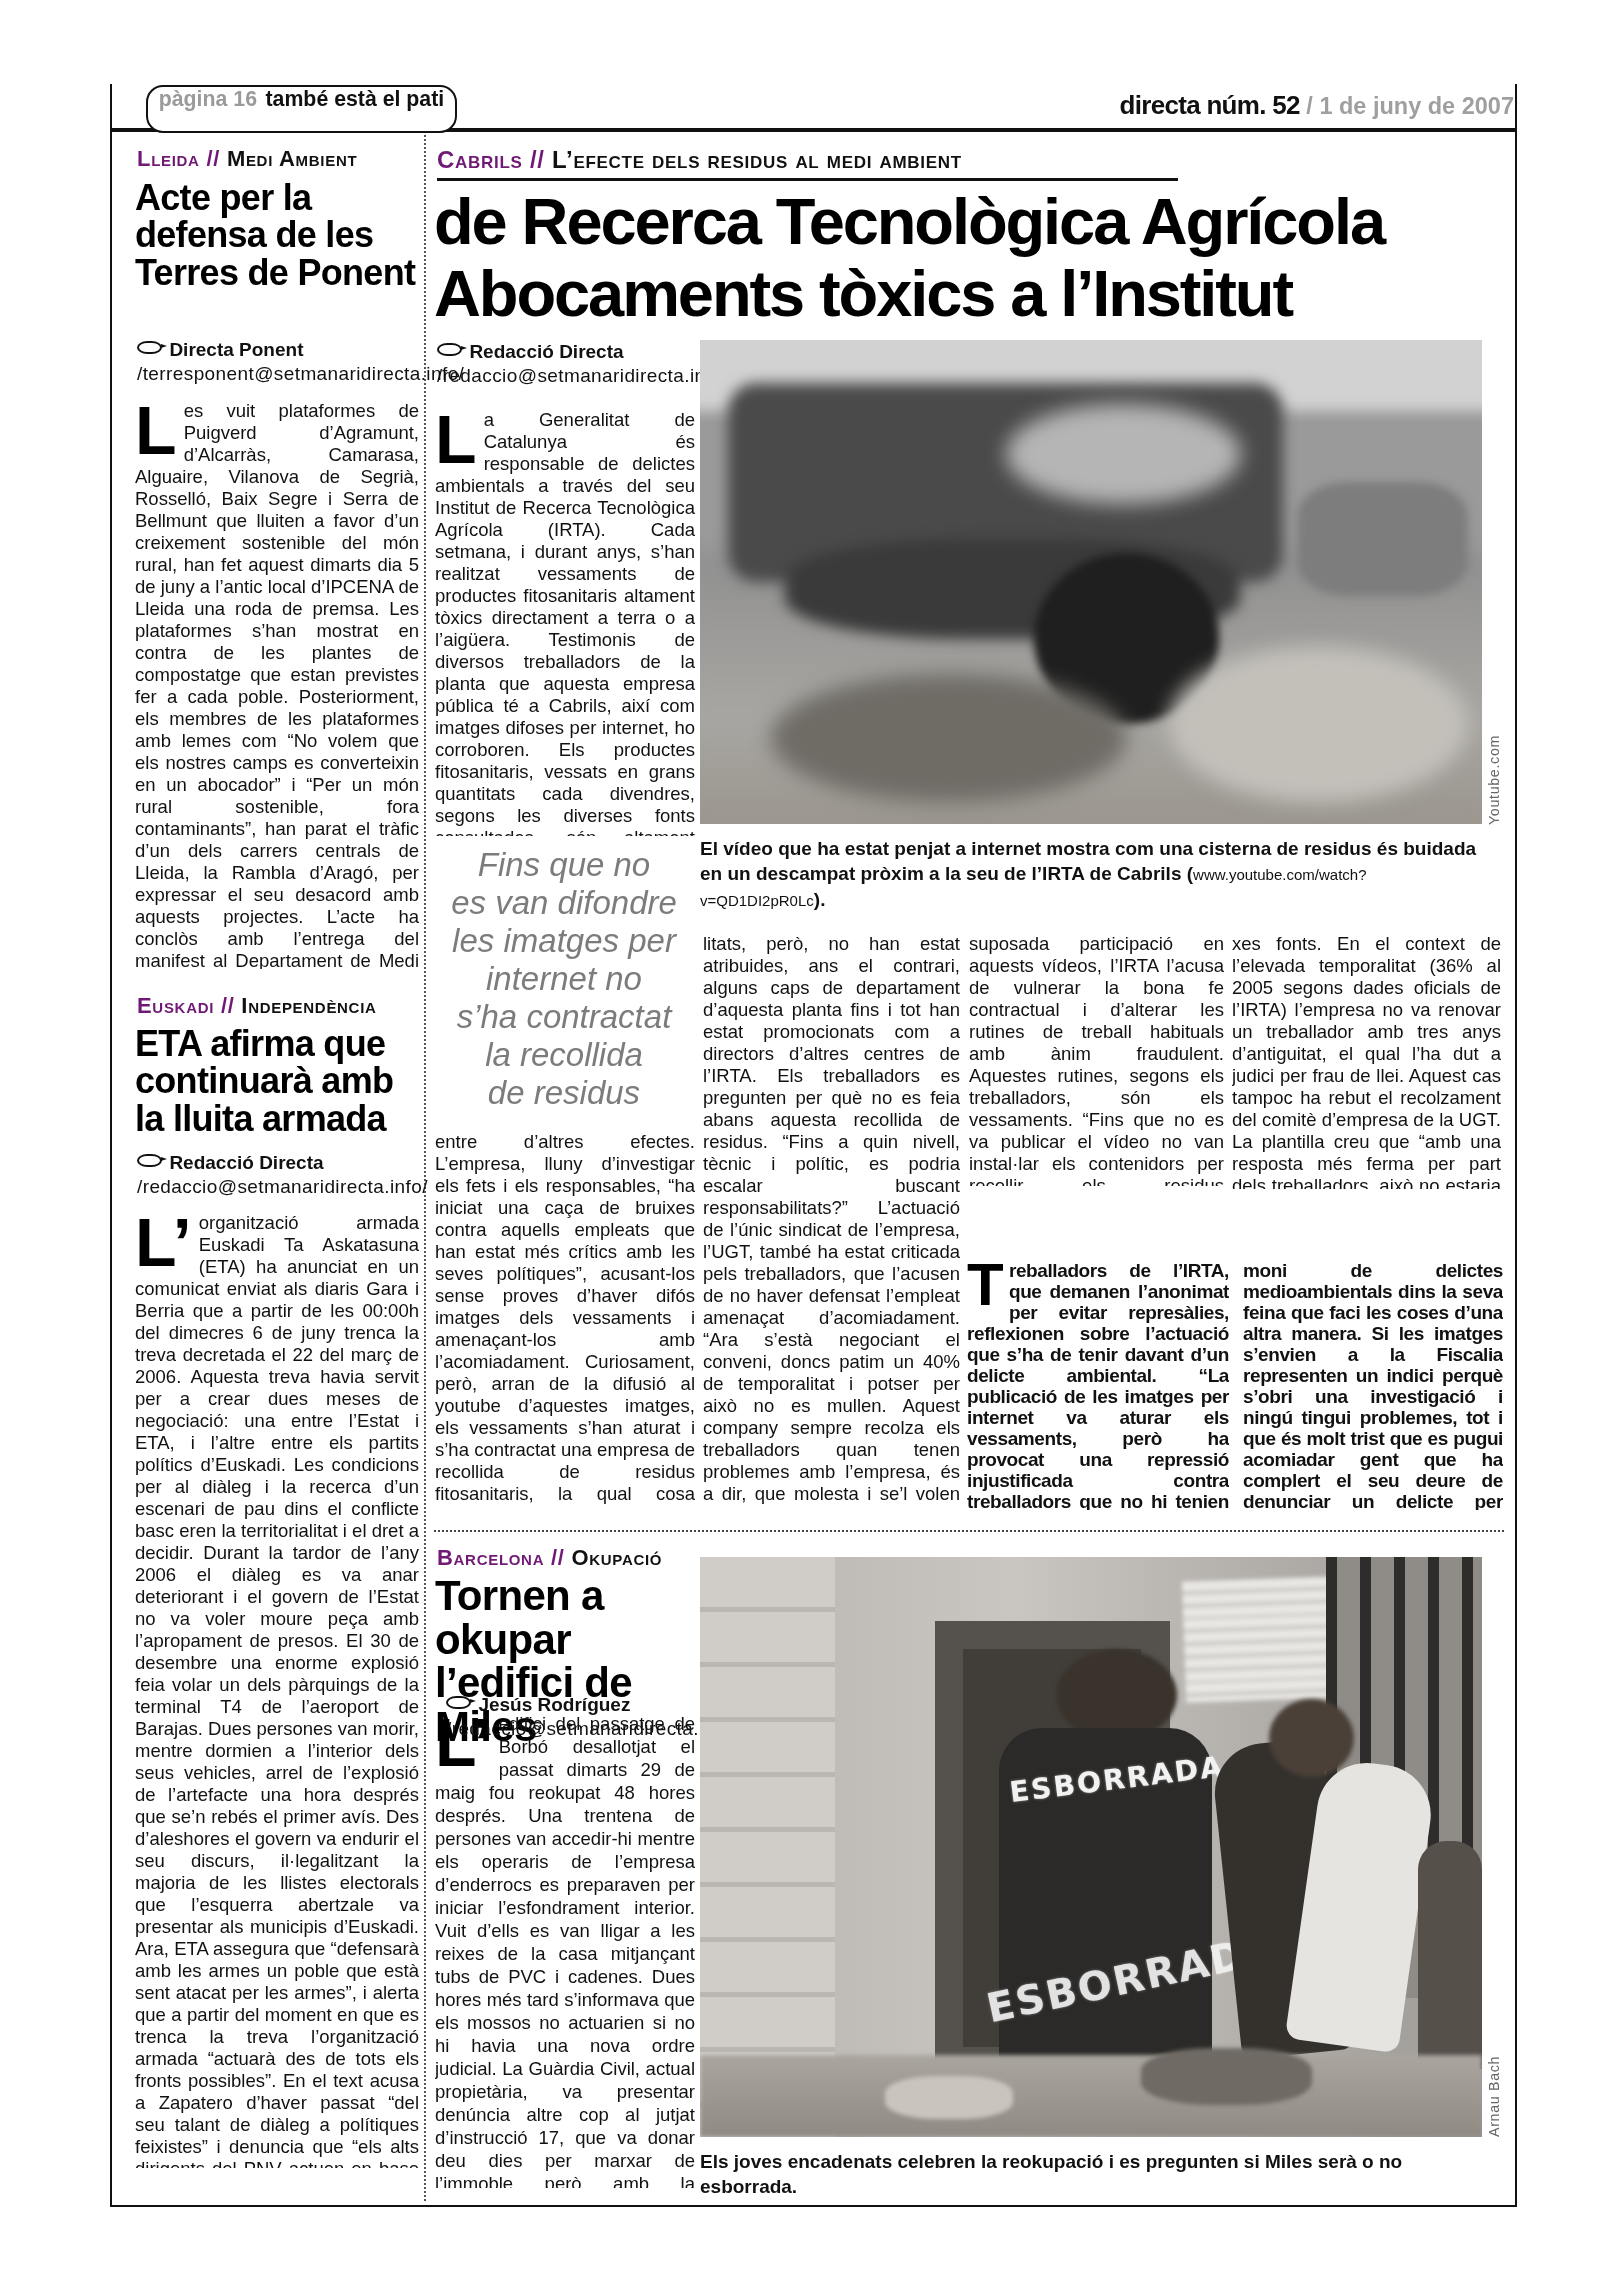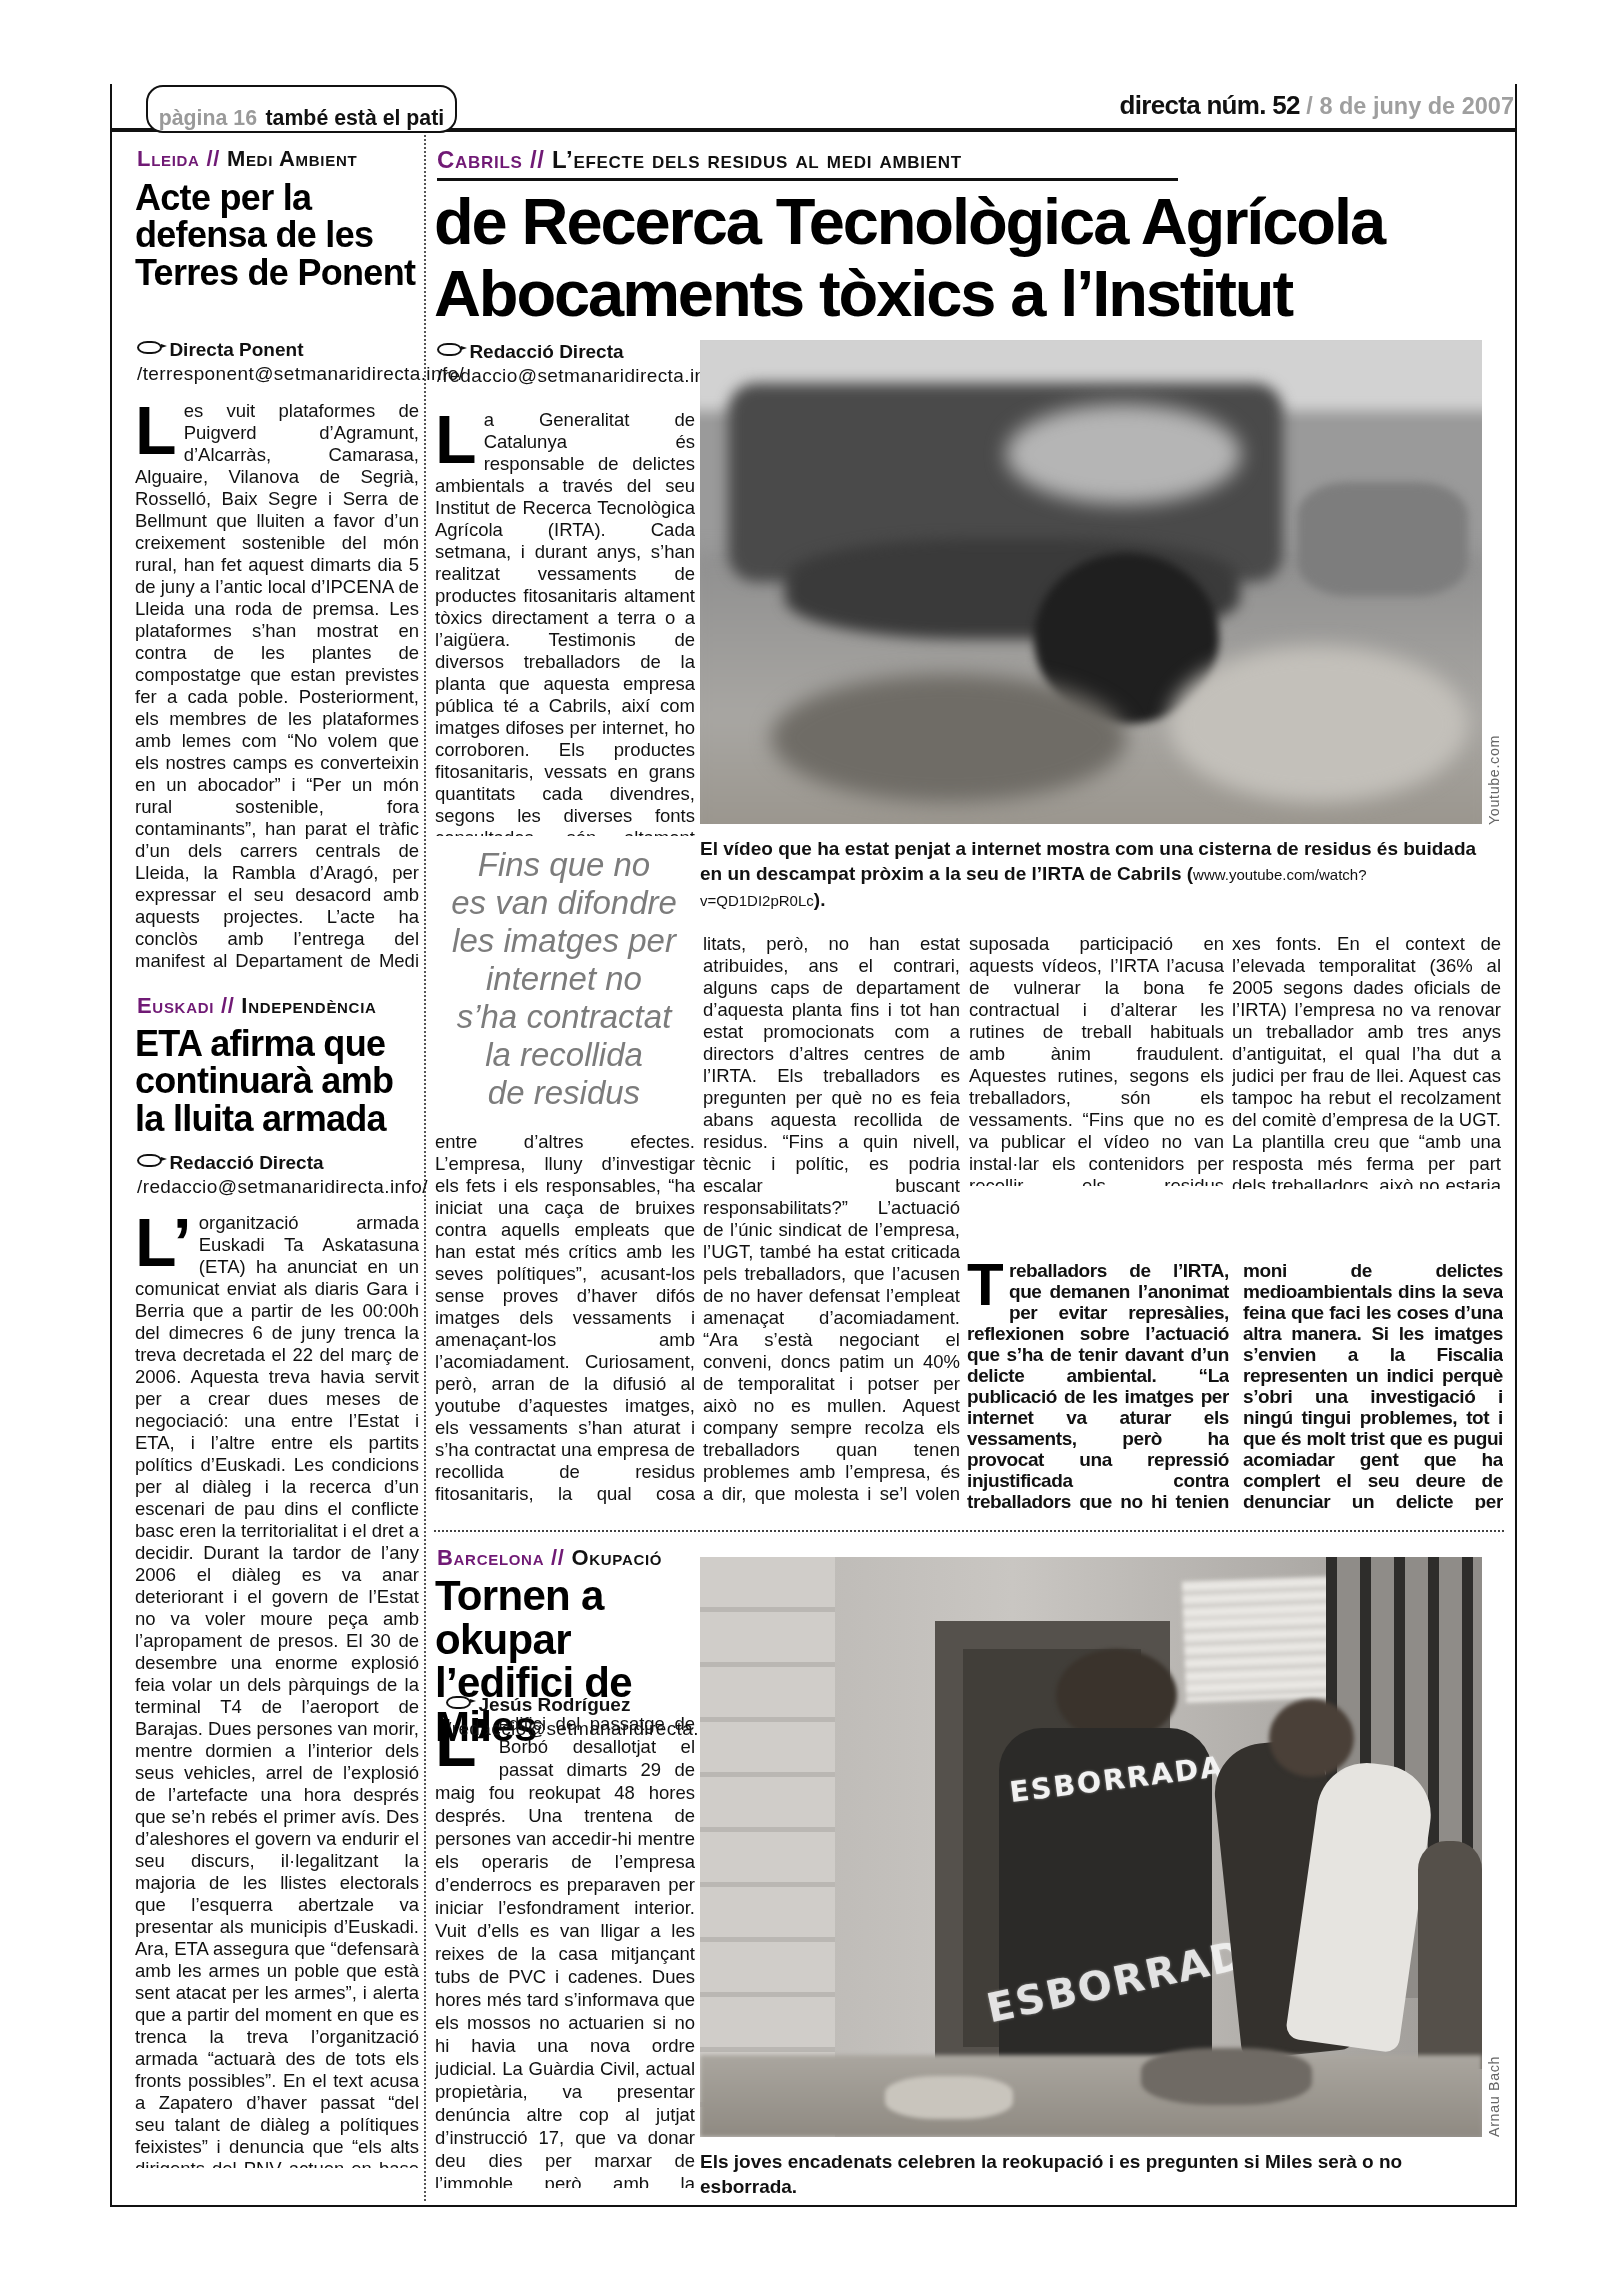--- a/index.html
+++ b/index.html
@@ -8,21 +8,21 @@
   .abs{position:absolute;}
 
   
   .rule-h{background:#111;}
   .rule-v{background:#111;}
   .dotted-v{border-left:2.1px dotted #555;}
   .dotted-h{border-top:2.8px dotted #444;}
 
   
   .tab{left:146px;top:85px;width:307px;height:44px;border:2.1px solid #111;border-radius:17px;
-       background:#fff;display:flex;align-items:flex-end;justify-content:center;gap:8.5px;
+       background:#fff;display:flex;align-items:flex-start;justify-content:center;gap:8.5px;
        font-weight:bold;font-size:21.3px;z-index:5;}
   .tab .pg{color:#9a9a9a;}
   .masthead{right:109px;top:90px;font-size:26px;font-weight:bold;text-align:right;}
   .masthead .mh{color:#111;font-weight:800;letter-spacing:-0.7px;}
   .masthead .sep,.masthead .dt{color:#9f9f9f;font-size:23.5px;}
 
   
   .kicker{font-size:22px;font-weight:bold;font-variant:small-caps;letter-spacing:0.7px;white-space:nowrap;}
   .kicker .loc,.kicker .sl{color:#701a75;}
   .kicker .top{color:#111;}
@@ -75,21 +75,21 @@
   <div class="abs rule-v" style="left:1515px;top:84px;width:2.1px;height:2123px;"></div>
   <div class="abs rule-h" style="left:110px;top:128px;width:1407px;height:3.6px;"></div>
   <div class="abs rule-h" style="left:110px;top:2205px;width:1407px;height:2.1px;"></div>
   <div class="abs dotted-v" style="left:424px;top:135px;height:2066px;"></div>
 
   <div class="abs tab">
     <span class="pg">pàgina 16</span>
     <span>també està el pati</span>
   </div>
   <div class="abs masthead">
-    <span class="mh">directa núm. 52</span><span class="sep"> / </span><span class="dt">8 de juny de 2007</span>
+    <span class="mh">directa núm. 52</span><span class="sep"> / </span><span class="dt">1 de juny de 2007</span>
   </div>
 
   <div class="abs kicker" style="left:137px;top:146px;">
     <span class="loc">Lleida</span>
     <span class="sl">//</span>
     <span class="top">Medi Ambient</span>
   </div>
   <div class="abs headline hl-left" style="left:135px;top:179px;width:284px;">Acte per la defensa de les Terres de Ponent</div>
   <div class="abs byline" style="left:137px;top:338px;width:284px;">
     <div><span class="pen-icon"></span><span class="name">Directa Ponent</span></div>

